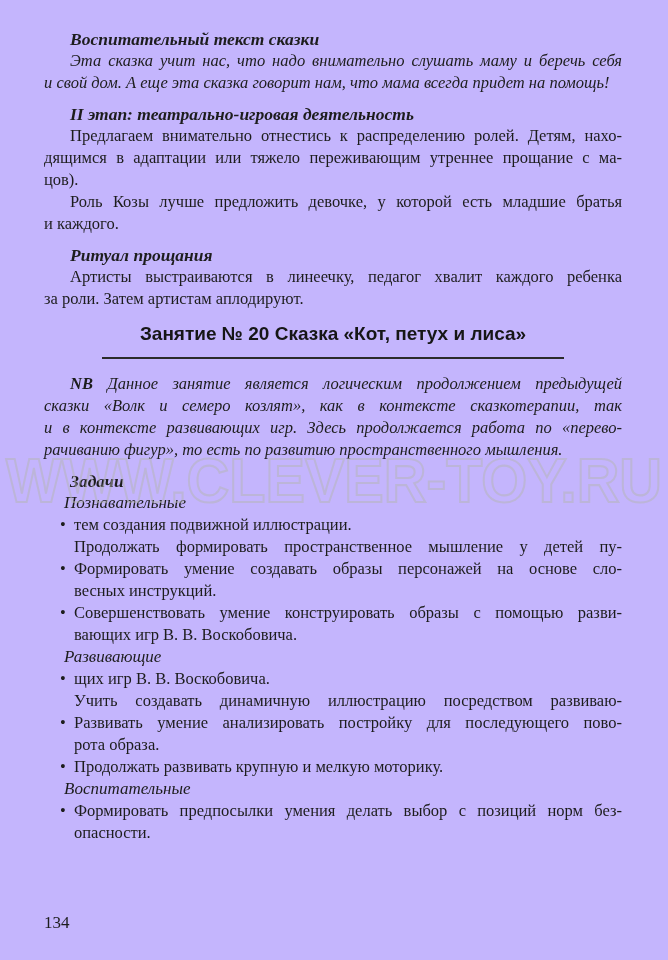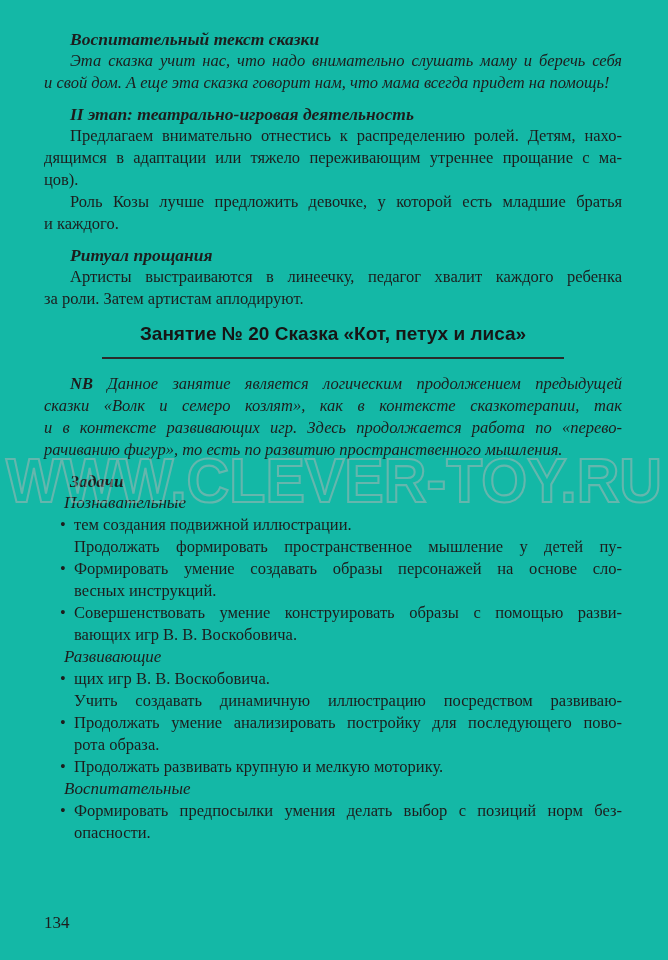--- a/index.html
+++ b/index.html
@@ -59,21 +59,21 @@
   }
 
   .page-number {
     position:absolute; left:44px; top:912px;
     font-size:17px; line-height:22px; font-family:"Liberation Serif", serif;
   }
 </style>
 </head>
 <body>
 
-<div class="sheet" style="background: #14b8a6; color: rgb(29, 29, 29);">
+<div class="sheet" style="background: #c4b5fd; color: rgb(29, 29, 29);">
   <main class="content">
       <div class="h-italic first">Воспитательный текст сказки</div>
       <div class="para it">
         <div class="line first just">Эта сказка учит нас, что надо внимательно слушать маму и беречь себя</div>
         <div class="line">и свой дом. А еще эта сказка говорит нам, что мама всегда придет на помощь!</div>
       </div>
       <div class="h-italic">II этап: театрально-игровая деятельность</div>
       <div class="para">
         <div class="line first just">Предлагаем внимательно отнестись к распределению ролей. Детям, нахо-</div>
         <div class="line just">дящимся в адаптации или тяжело переживающим утреннее прощание с ма-</div>
@@ -116,21 +116,21 @@
         <div class="line">вающих игр В. В. Воскобовича.</div>
       </div>
       <div class="lbl">Развивающие</div>
       <div class="bullet">
         <span class="dot">•</span>
         <div class="line">щих игр В. В. Воскобовича.</div>
         <div class="line just">Учить создавать динамичную иллюстрацию посредством развиваю-</div>
       </div>
       <div class="bullet">
         <span class="dot">•</span>
-        <div class="line just">Продолжать умение анализировать постройку для последующего пово-</div>
+        <div class="line just">Развивать умение анализировать постройку для последующего пово-</div>
         <div class="line">рота образа.</div>
       </div>
       <div class="bullet">
         <span class="dot">•</span>
         <div class="line">Продолжать развивать крупную и мелкую моторику.</div>
       </div>
       <div class="lbl">Воспитательные</div>
       <div class="bullet">
         <span class="dot">•</span>
         <div class="line just">Формировать предпосылки умения делать выбор с позиций норм без-</div>

